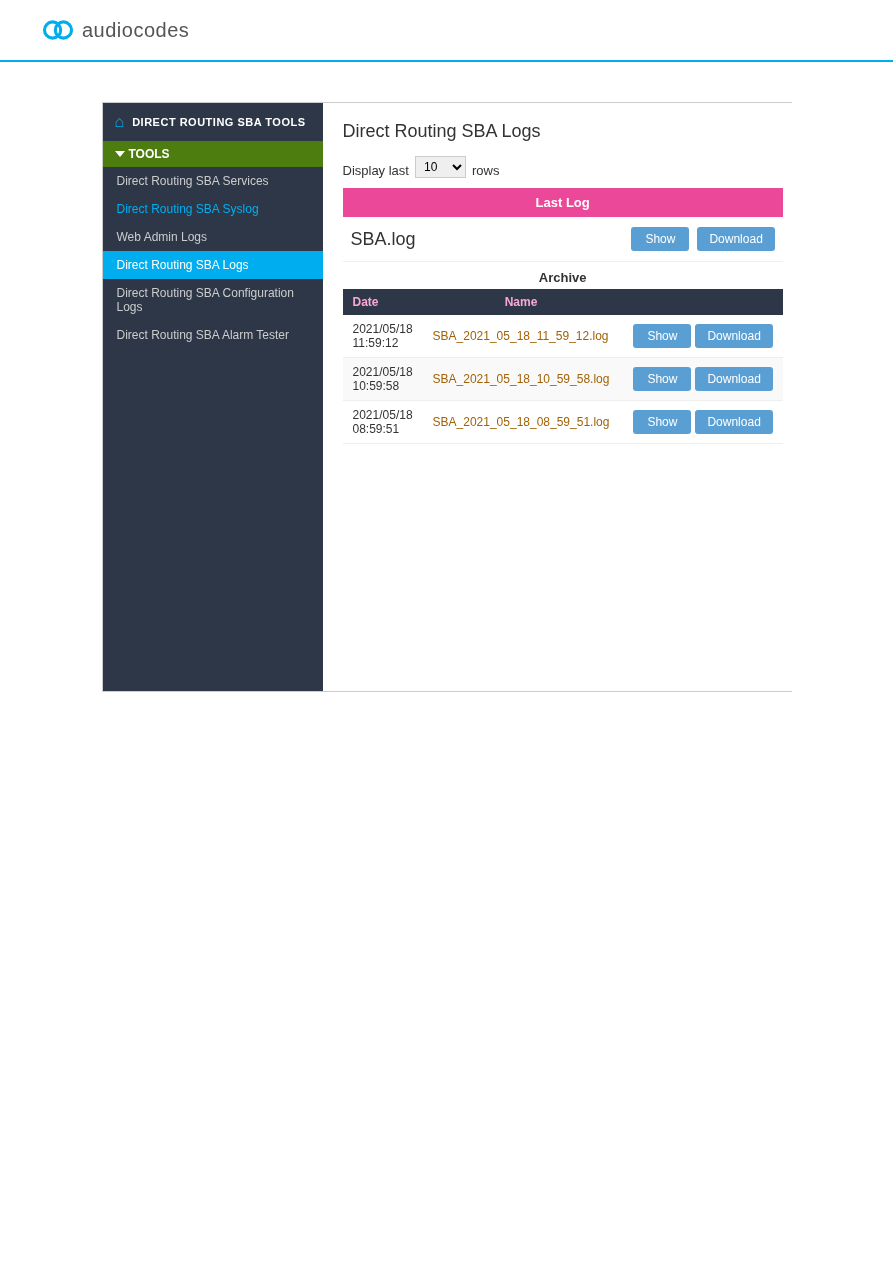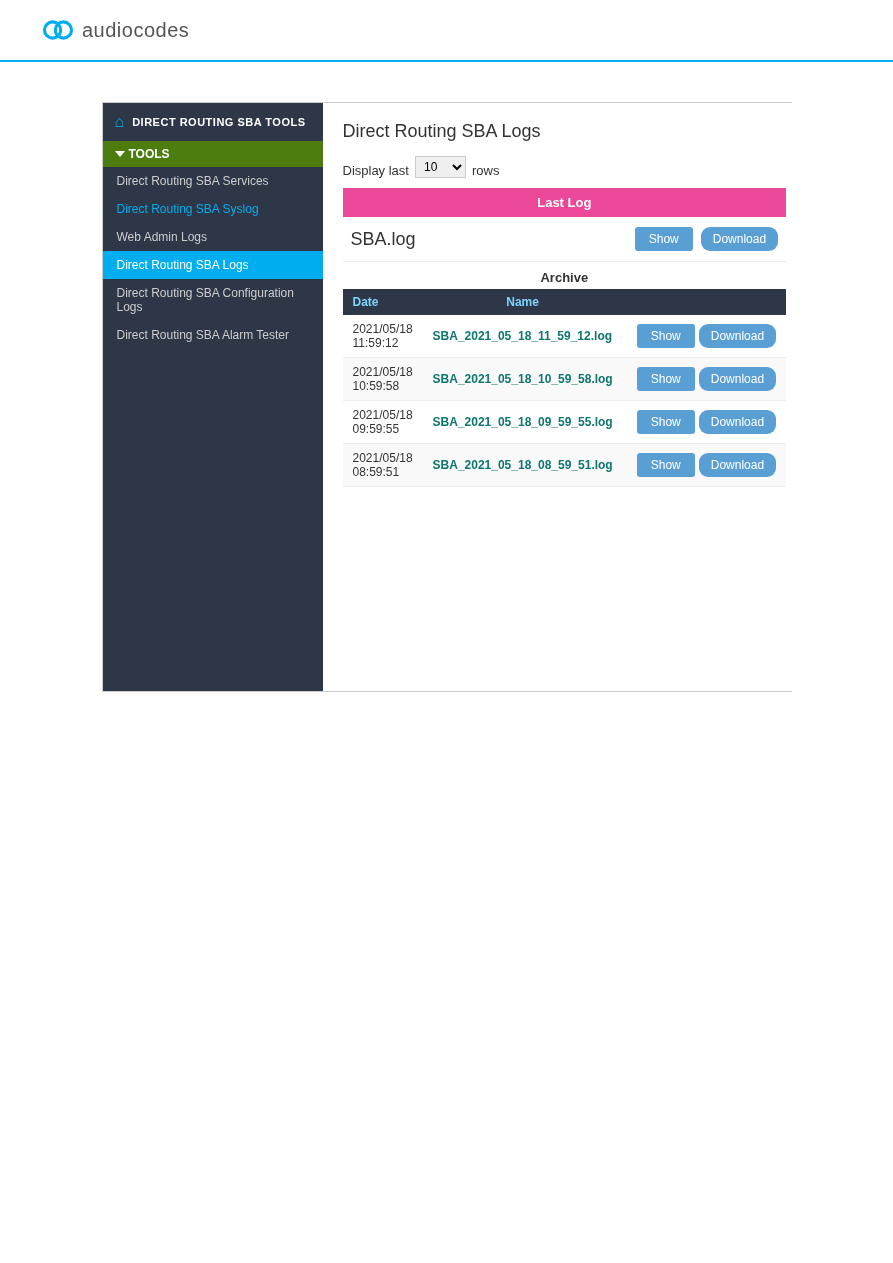--- a/index.html
+++ b/index.html
@@ -165,41 +165,41 @@
       padding: 5px 14px;
       border-radius: 3px;
       cursor: pointer;
       font-size: 12px;
     }
     .btn-download {
       background: #5a9fd4;
       color: #fff;
       border: none;
       padding: 5px 12px;
-      border-radius: 9px;
+      border-radius: 3px;
       cursor: pointer;
       font-size: 12px;
     }
 
     
     .archive-label {
       text-align: center;
       font-size: 13px;
       color: #333;
       padding: 8px 0 4px 0;
       font-weight: bold;
     }
 
     .archive-table {
       width: 100%;
       border-collapse: collapse;
     }
     .archive-table thead tr th {
       background: #2d3748;
-      color: #7dd3fc;
+      color: #f9a8d4;
       padding: 6px 10px;
       font-size: 12px;
       font-weight: bold;
       text-align: left;
     }
     .archive-table thead tr th.center {
       text-align: center;
     }
     .archive-table tbody tr {
       border-bottom: 1px solid #eee;
@@ -207,22 +207,21 @@
     .archive-table tbody tr:nth-child(even) {
       background: #f9f9f9;
     }
     .archive-table tbody td {
       padding: 7px 10px;
       font-size: 12px;
       color: #333;
       vertical-align: middle;
     }
     .archive-table tbody td.name-cell {
-      color: #0f766e;
-      font-weight: bold;
+      color: #a16207;
     }
     .archive-table tbody td.actions-cell {
       text-align: right;
       white-space: nowrap;
     }
     .actions-cell .btn-show,
     .actions-cell .btn-download {
       margin-left: 4px;
     }
   </style>
@@ -296,25 +295,20 @@
               <td>2021/05/18 11:59:12</td>
               <td class="name-cell">SBA_2021_05_18_11_59_12.log</td>
               <td class="actions-cell"><button class="btn-show">Show</button><button class="btn-download">Download</button></td>
             </tr>
             <tr>
               <td>2021/05/18 10:59:58</td>
               <td class="name-cell">SBA_2021_05_18_10_59_58.log</td>
               <td class="actions-cell"><button class="btn-show">Show</button><button class="btn-download">Download</button></td>
             </tr>
             <tr>
-              <td>2021/05/18 09:59:55</td>
-              <td class="name-cell">SBA_2021_05_18_09_59_55.log</td>
-              <td class="actions-cell"><button class="btn-show">Show</button><button class="btn-download">Download</button></td>
-            </tr>
-            <tr>
               <td>2021/05/18 08:59:51</td>
               <td class="name-cell">SBA_2021_05_18_08_59_51.log</td>
               <td class="actions-cell"><button class="btn-show">Show</button><button class="btn-download">Download</button></td>
             </tr>
           </tbody>
       </table>
     </div>
 
   </div>
 </div>

